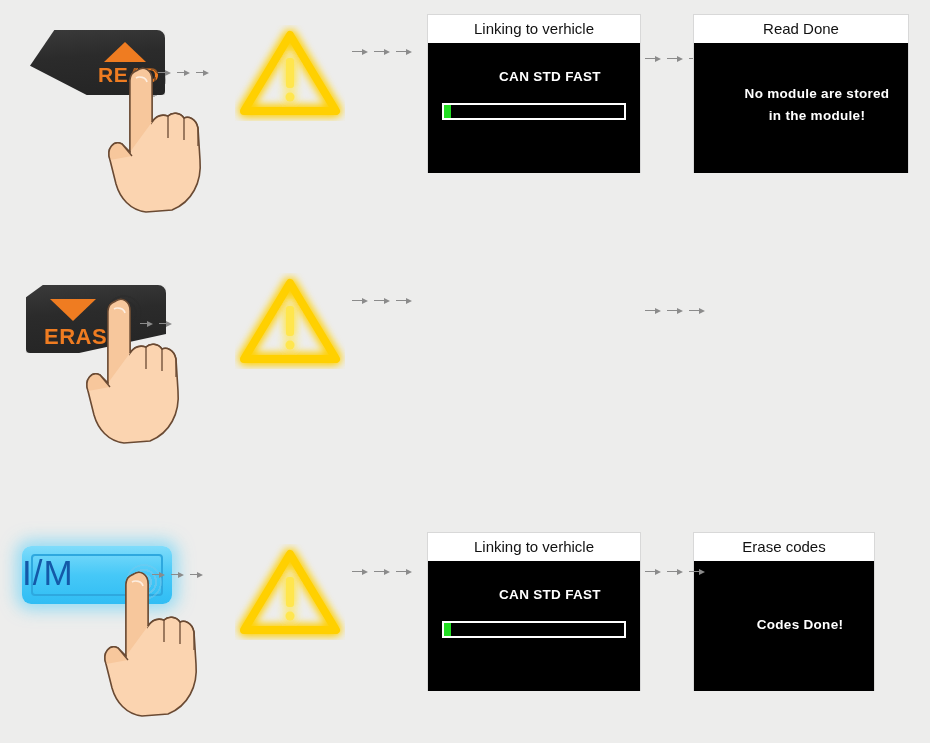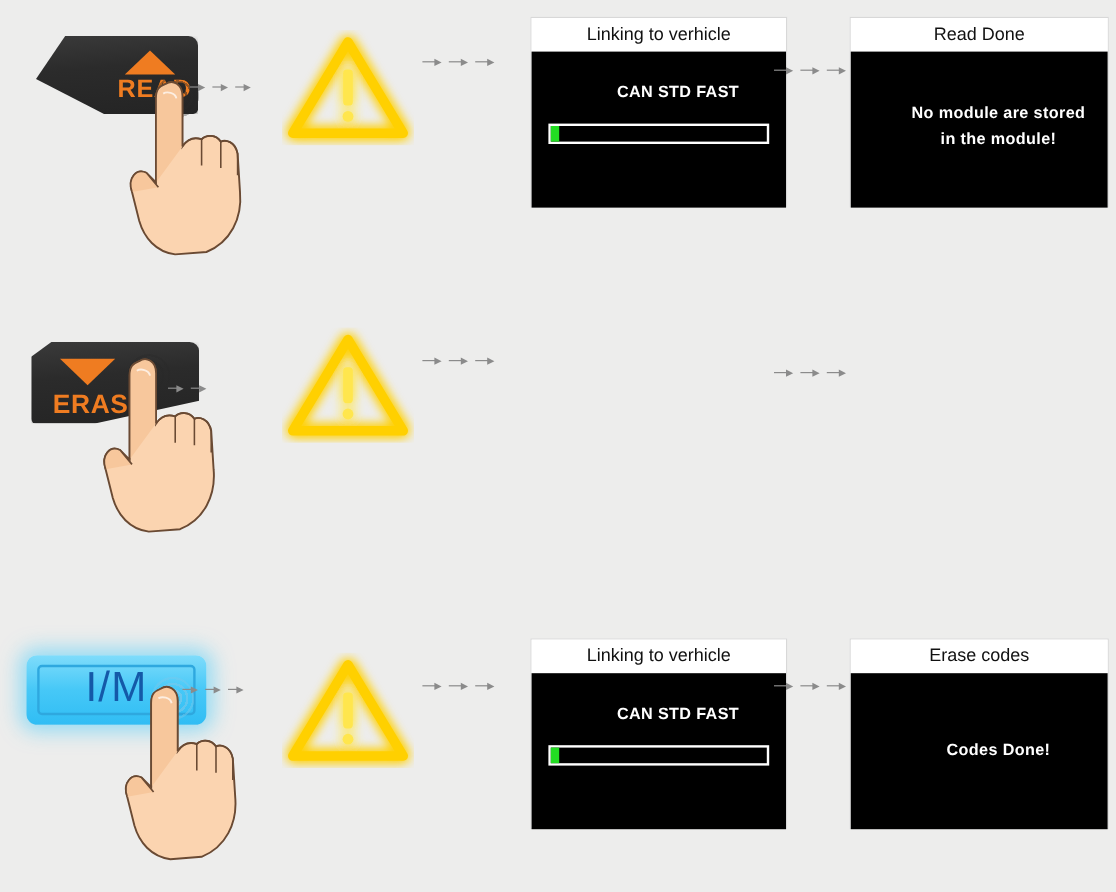--- a/index.html
+++ b/index.html
@@ -93,21 +93,21 @@
   }
   .im-key-inner {
     position: absolute;
     left: 9px; top: 8px; right: 9px; bottom: 8px;
     border: 2px solid #2ea8df;
     border-radius: 4px;
   }
   #im-label {
     position: absolute;
     left: 0; right: 0; top: 7px;
-    text-align: center;
+    text-align: left;
     color: #1459a8;
     font-size: 35px;
     font-weight: normal;
     letter-spacing: 1px;
   }
 
   
   .touch-ring {
     position: absolute;
     width: 36px; height: 36px;
@@ -191,21 +191,20 @@
   #arr-im-btn    { left: 152px; top: 68px; }
   #arr-im-mid    { left: 352px; top: 65px; }
   #arr-im-scr    { left: 645px; top: 65px; }
 
   
   .screen {
     position: absolute;
     background: #fff;
     border: 1px solid #d8d8d8;
     box-sizing: border-box;
-    margin-left: 15px;
   }
   .screen-title {
     height: 28px;
     line-height: 28px;
     text-align: center;
     color: #111;
     font-size: 15px;
     background: #fff;
   }
   .screen-body {
@@ -224,21 +223,21 @@
 
   
   #scr-linking-1 { left: 427px; top: 14px; width: 214px; height: 159px; }
   #scr-linking-1 .screen-body { height: 130px; padding-top: 0; }
   #scr-read { left: 693px; top: 14px; width: 216px; height: 159px; }
   #scr-read .screen-body { height: 130px; }
 
   
   #scr-linking-2 { left: 427px; top: 281px; width: 214px; height: 159px; }
   #scr-linking-2 .screen-body { height: 130px; }
-  #scr-erase { left: 693px; top: 281px; width: 216px; height: 159px; }
+  #scr-erase { left: 693px; top: 281px; width: 182px; height: 159px; }
   #scr-erase .screen-body { height: 130px; }
 
   .can-text { position: absolute; left: 0; right: 0; top: 26px; }
   .progress {
     position: absolute;
     left: 14px; right: 14px; top: 60px;
     height: 17px;
     border: 2px solid #fff;
     background: #000;
     box-sizing: border-box;

